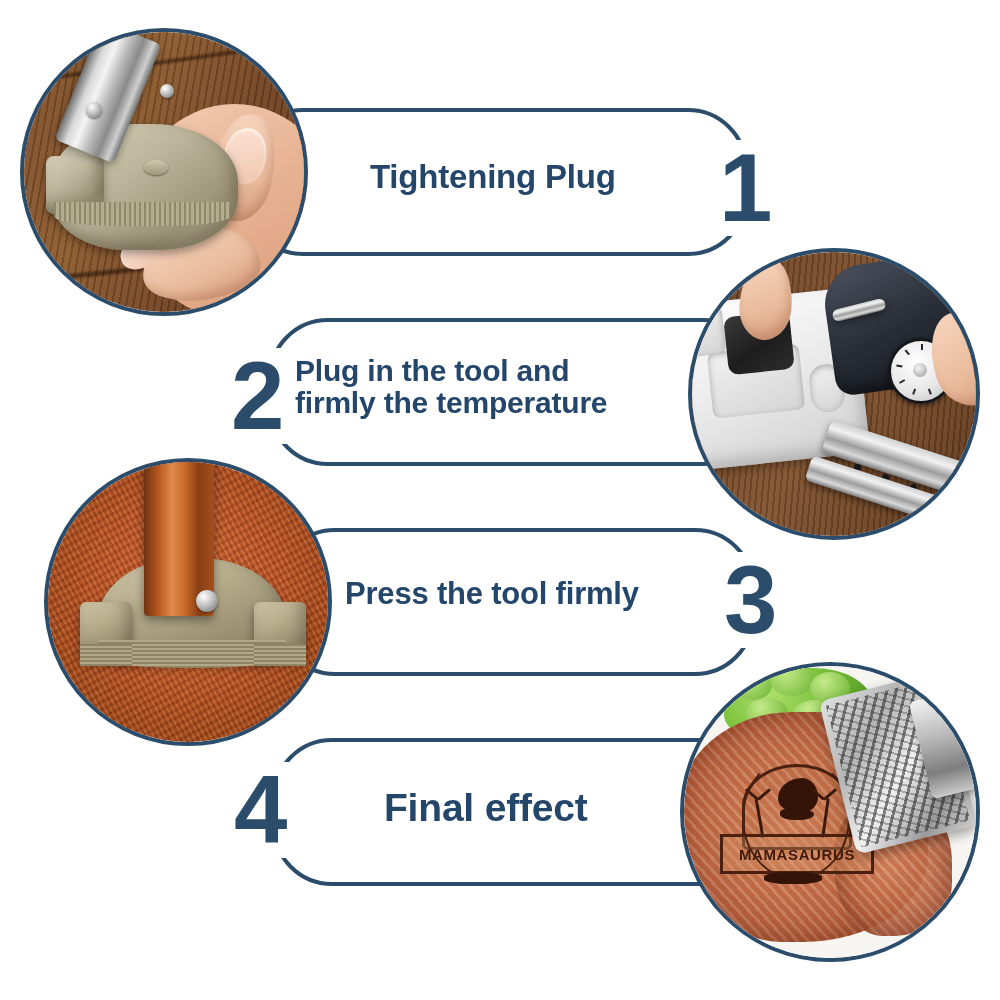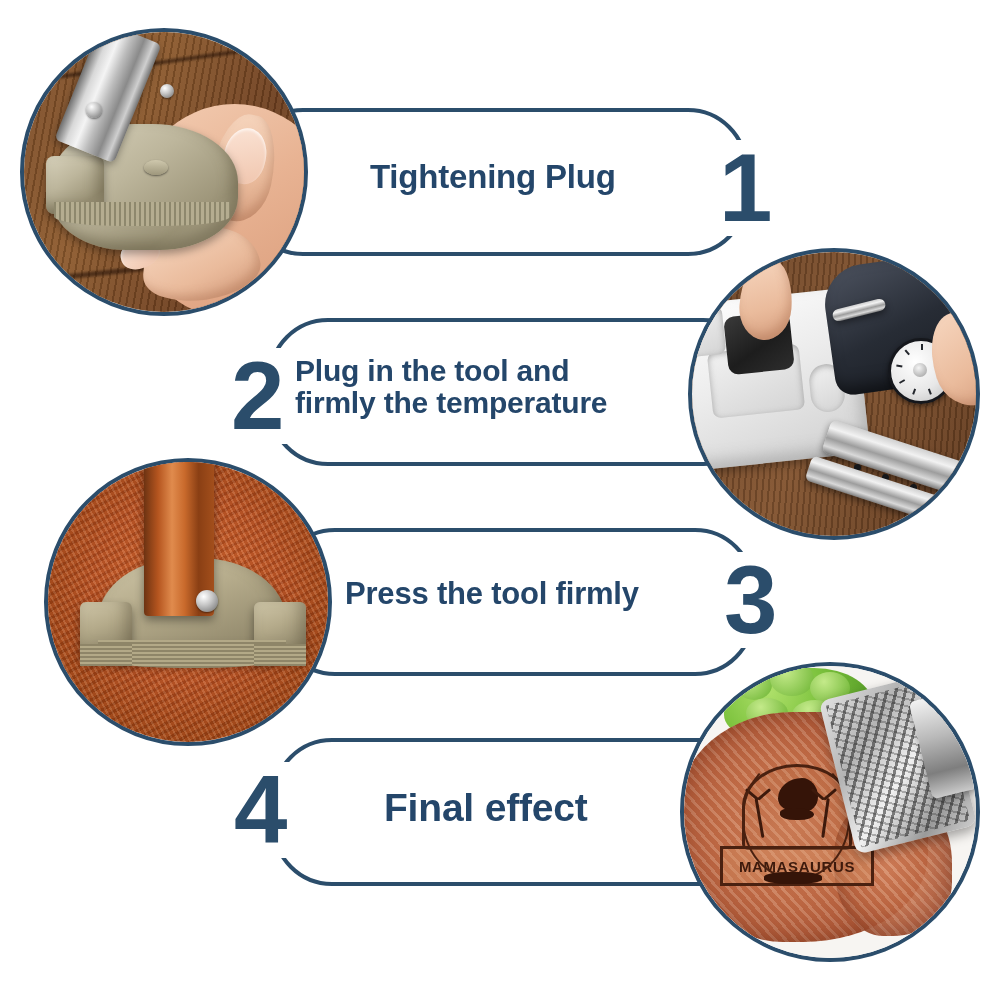--- a/index.html
+++ b/index.html
@@ -446,21 +446,21 @@
         <div class="dino-skull" style="left:58px; top:14px; width:40px; height:34px;"></div>
         <div class="dino-skull" style="left:60px; top:44px; width:34px; height:12px; border-radius:40% 60% 50% 50%;"></div>
 
         <div class="palm" style="left:38px; top:34px; height:40px; transform:rotate(-10deg);"></div>
         <div class="palm-frond" style="left:38px; top:34px; width:16px; transform:rotate(-40deg);"></div>
         <div class="palm-frond" style="left:38px; top:34px; width:16px; transform:rotate(-140deg);"></div>
         <div class="palm" style="left:104px; top:34px; height:40px; transform:rotate(8deg);"></div>
         <div class="palm-frond" style="left:104px; top:34px; width:16px; transform:rotate(-40deg);"></div>
         <div class="palm-frond" style="left:104px; top:34px; width:16px; transform:rotate(-140deg);"></div>
 
-        <div class="brand-banner" style="left:0px; top:70px; width:148px; height:34px;margin-top:12px;">
+        <div class="brand-banner" style="left:0px; top:70px; width:148px; height:34px;">
           <span>MAMASAURUS</span>
         </div>
         <div class="brand-ring" style="left:22px; top:-8px; width:104px; height:120px;"></div>
         <div class="dino-skull" style="left:44px; top:108px; width:58px; height:12px; border-radius:40%;"></div>
       </div>
 
       <div class="stamp-tool-p4" style="left:152px; top:18px; width:124px; height:158px;
            border-radius:10px; transform:rotate(-14deg);"></div>
       <div class="stamp-collar" style="left:236px; top:28px; width:56px; height:100px; transform:rotate(-14deg);"></div>
     </div>

